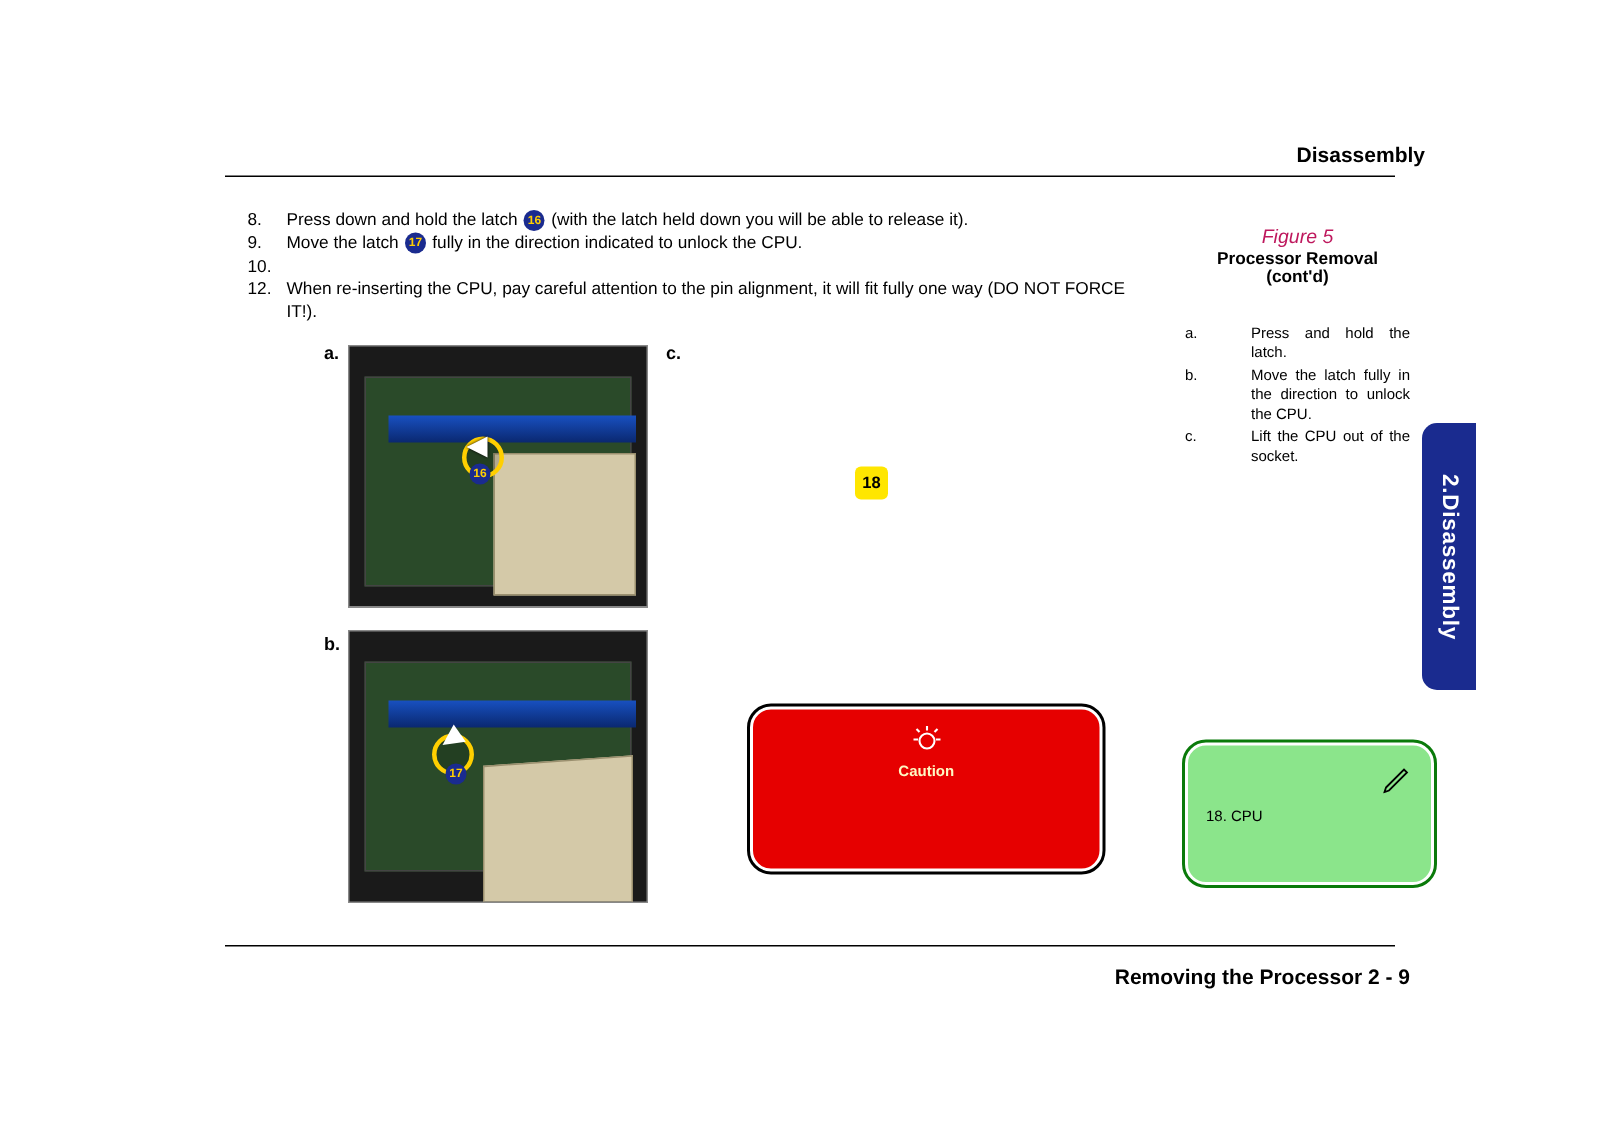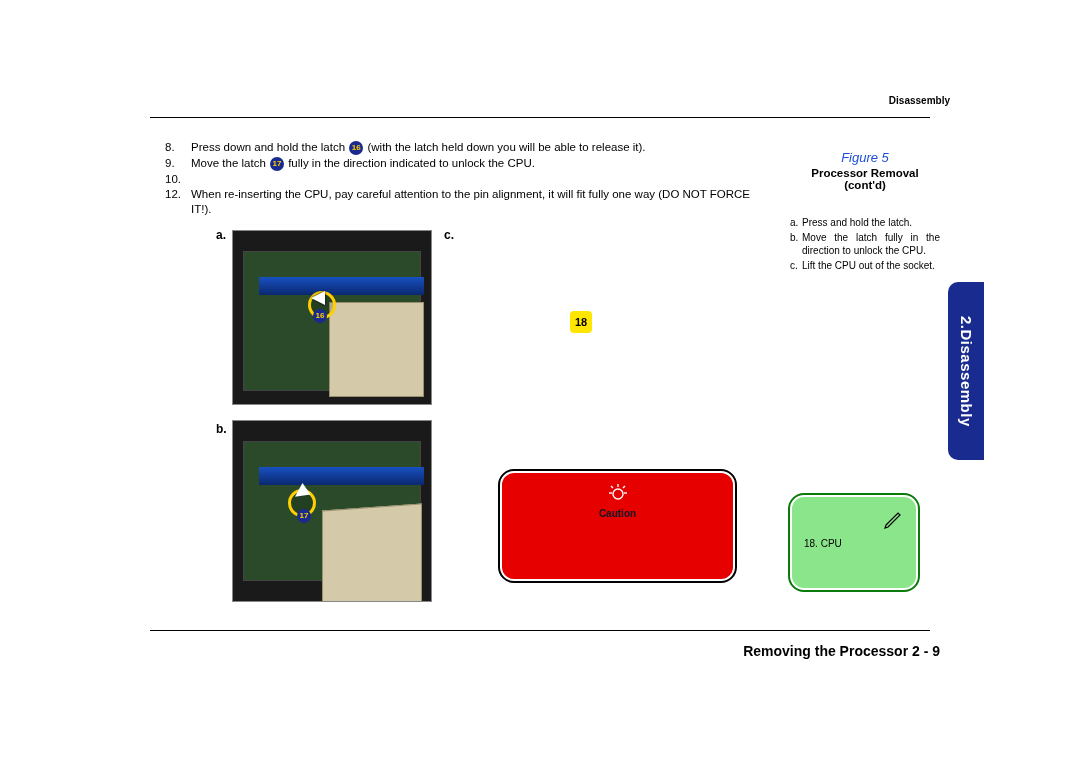--- a/index.html
+++ b/index.html
@@ -16,21 +16,21 @@
     position: absolute;
     left: 150px;
     top: 95px;
     width: 800px;
   }
   .header-title {
     position: absolute;
     right: 0;
     top: 0;
     font-weight: bold;
-    font-size: 10px;
+    font-size: 14px;
   }
   .hr-top {
     position: absolute;
     left: 0;
     top: 22px;
     width: 780px;
     border-top: 1px solid #000;
   }
   .instructions {
     position: absolute;
@@ -70,31 +70,31 @@
   .figure-ref { color: #1a2b8f; font-style: italic; font-weight: bold; }
   
   .sidebar {
     position: absolute;
     left: 640px;
     top: 55px;
     width: 150px;
     text-align: center;
     font-size: 11px;
   }
-  .sidebar .fig-label { font-style: italic; color: #1d4ed8; font-size: 13px; margin-bottom: 2px; }
+  .sidebar .fig-label { font-style: italic; color: #be185d; font-size: 13px; margin-bottom: 2px; }
   .sidebar .fig-title { font-weight: bold; font-size: 11.5px; text-align: center; }
   .sidebar-steps {
     text-align: left;
     font-size: 10px;
     margin-top: 25px;
     line-height: 1.3;
   }
   .sidebar-steps .row { display:flex; margin-bottom:2px; }
   .sidebar-steps .lbl { width:12px; flex-shrink:0; }
-  .sidebar-steps .txt { text-align: justify; }
+  .sidebar-steps .txt { text-align: justify; margin-left: 32px; }
 
   .photo-area {
     position: absolute;
     left: 70px;
     top: 135px;
     width: 235px;
   }
   .photo-label {
     position: absolute;
     font-weight: bold;
@@ -164,33 +164,33 @@
   .caution-box {
     position: absolute;
     left: 350px;
     top: 376px;
     width: 235px;
     height: 110px;
     background: #e60000;
     border: 2px solid #fff;
     outline: 2px solid #000;
     border-radius: 14px;
-    color: #0f172a;
+    color: #fef9c3;
     padding: 8px 12px;
     text-align: center;
   }
   .caution-box .icon { font-size: 20px; line-height:1; }
   .caution-box .title { font-weight: bold; font-size: 10px; margin: 4px 0 6px; }
   .caution-box .body { font-size: 8.5px; text-align: justify; line-height:1.3; }
 
   .cpu-box {
     position: absolute;
     left: 640px;
     top: 400px;
-    width: 128px;
+    width: 166px;
     height: 95px;
     background: #8be58b;
     border: 2px solid #fff;
     outline: 2px solid #0a7a0a;
     border-radius: 14px;
     padding: 10px 12px;
     font-size: 10px;
   }
   .cpu-box .icon { text-align: right; font-size: 20px; line-height:1; margin-bottom:6px;}
 

